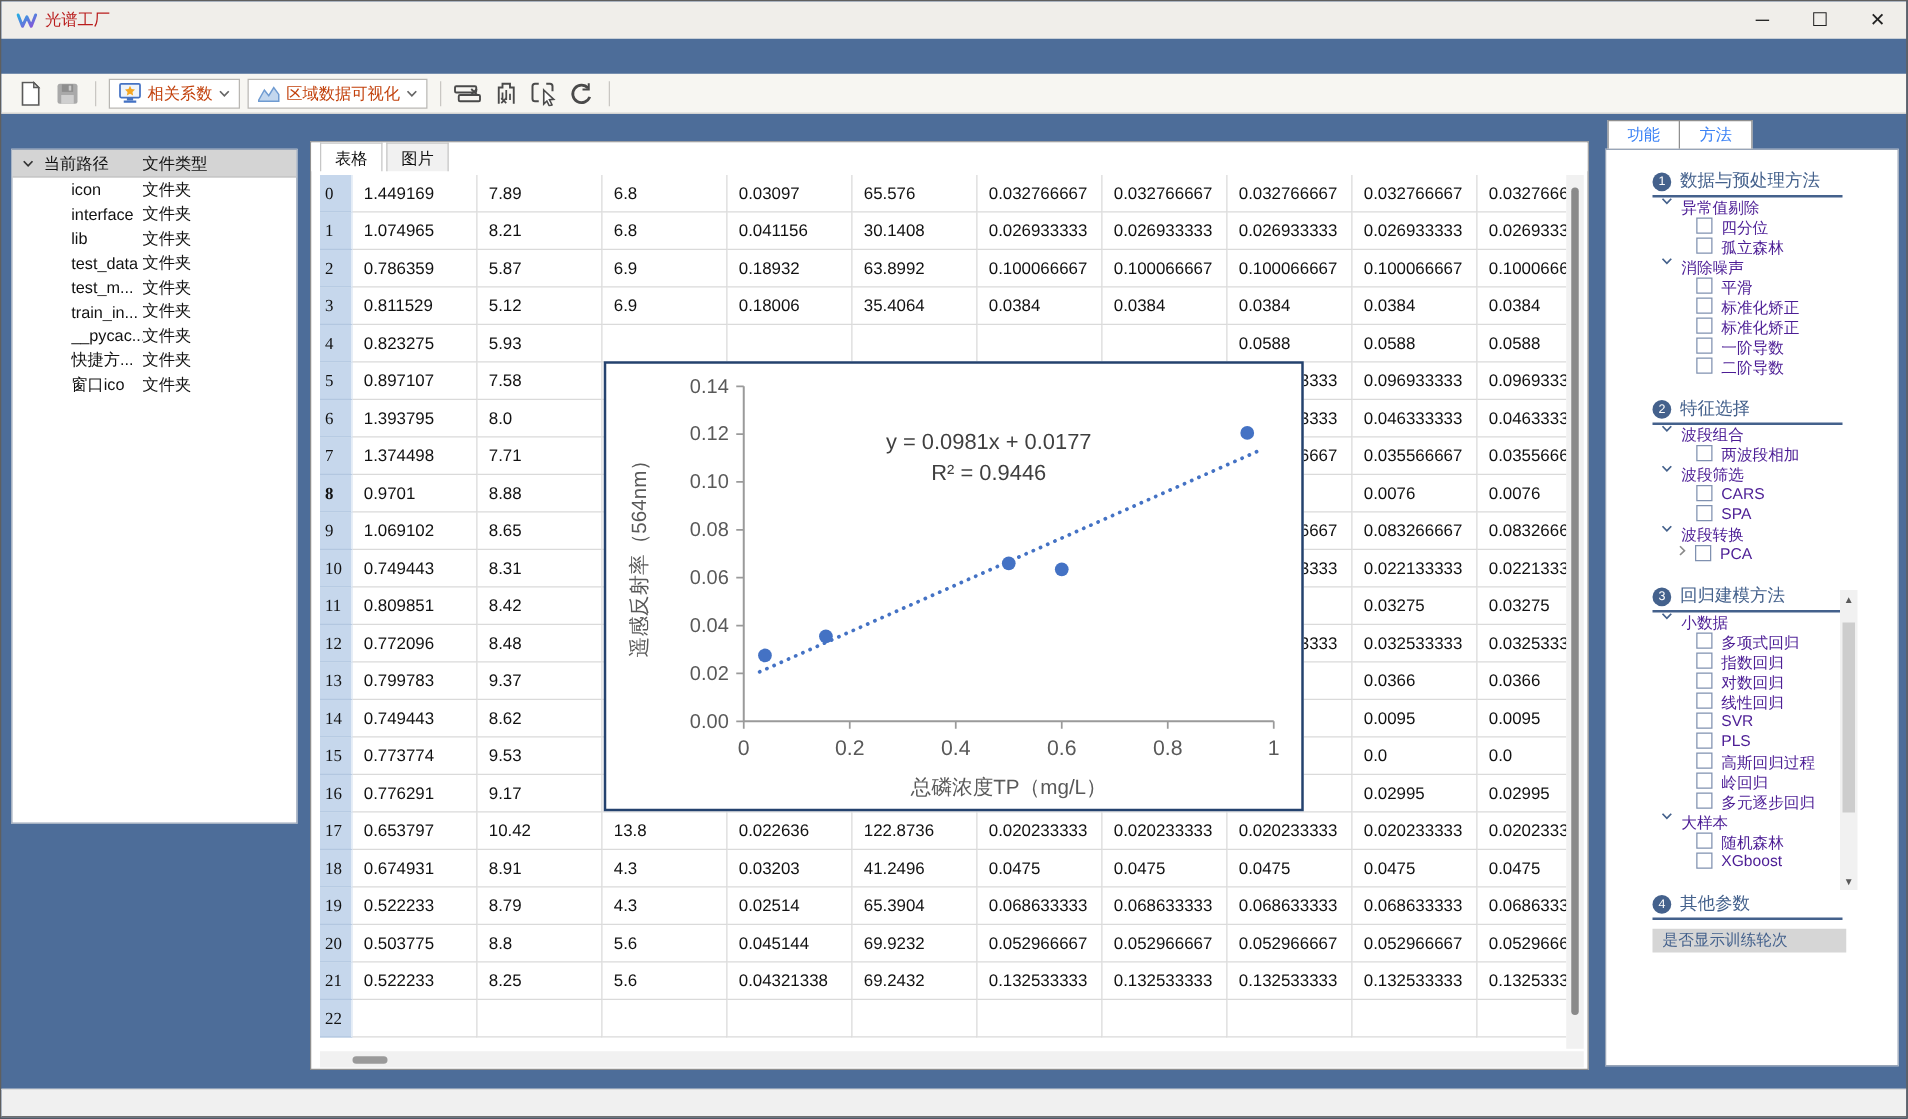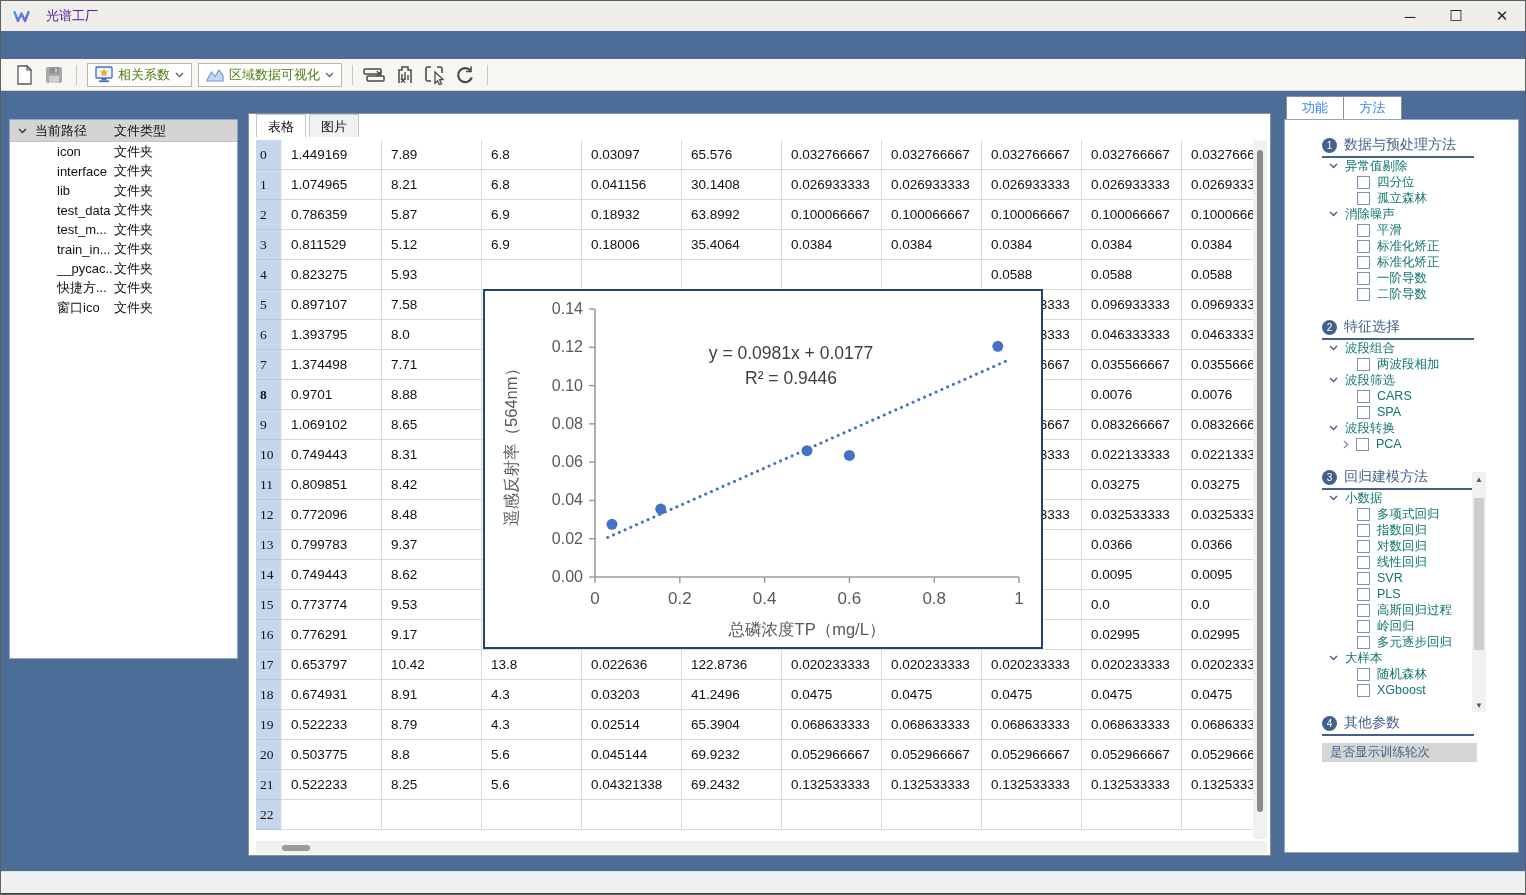--- a/index.html
+++ b/index.html
@@ -5,31 +5,31 @@
   * { box-sizing: border-box; margin: 0; padding: 0; }
   html,body { background:#2b2b2b; }
   .win {
     position:relative; width:1526px; height:895px; background:#4d6d99;
     font-family:"Liberation Sans", sans-serif; overflow:hidden;
     border:1px solid #5f5f5f;
   }
   
   .titlebar { position:absolute; left:0; top:0; width:100%; height:30px; background:#f0eeea; display:flex; align-items:center; }
   .app-logo { margin-left:12px; display:flex; }
-  .title-text { margin-left:16px; font-size:13px; color:#4c1d95; }
+  .title-text { margin-left:6px; font-size:13px; color:#b91c1c; }
   .win-controls { margin-left:auto; display:flex; height:100%; }
   .win-btn { width:46px; height:100%; display:flex; align-items:center; justify-content:center; font-size:15px; color:#222; }
   
   .menubar { position:absolute; left:0; top:30px; width:100%; height:28px; background:#f7f6f2; display:flex; align-items:center; padding-left:8px; }
   .menu-item { font-size:13px; color:#111; padding:4px 11px; }
   
   .toolbar { position:absolute; left:0; top:58px; width:100%; height:32px; background:#f7f6f2; border-bottom:1px solid #d6d4d0; display:flex; align-items:center; padding-left:8px; }
   .tb-icon { width:26px; height:26px; display:flex; align-items:center; justify-content:center; margin:0 2px; }
   .tb-sep { width:1px; height:20px; background:#c9c7c3; margin:0 7px; }
-  .tb-dropdown { height:24px; background:#fff; border:1px solid #b9b7b3; display:flex; align-items:center; padding:0 7px; gap:5px; font-size:13px; color:#4d7c0f; margin:0 3px; }
+  .tb-dropdown { height:24px; background:#fff; border:1px solid #b9b7b3; display:flex; align-items:center; padding:0 7px; gap:5px; font-size:13px; color:#c2410c; margin:0 3px; }
   
   .bottom-strip { position:absolute; left:0; bottom:0; width:100%; height:23px; background:#f0f0f0; border-top:1px solid #dddddd; border-bottom:1px solid #444; }
   
   .left-panel { position:absolute; left:8px; top:118px; width:229px; height:540px; background:#fff; border:1px solid #98a5b8; }
   .tree-header { display:flex; align-items:center; height:22px; background:#d4d4d4; font-size:13px; color:#111; border-bottom:1px solid #c2c2c2; }
   .tree-header .hdr-path { margin-left:8px; width:96px; display:flex; align-items:center; gap:8px; }
   .tree-row { display:flex; align-items:center; height:19.5px; font-size:13px; color:#111; }
   .tree-name { margin-left:47px; width:57px; overflow:hidden; white-space:nowrap; }
   .tree-type { margin-left:0; }
   
@@ -56,21 +56,21 @@
   
   .right-tabs { position:absolute; left:1285px; top:95px; display:flex; height:24px; }
   .rtab { width:58px; background:#fff; border:1px solid #8f8f8f; display:flex; align-items:center; justify-content:center; font-size:13px; color:#3b82f6; }
   .rtab + .rtab { border-left:none; }
   .right-panel { position:absolute; left:1283px; top:118px; width:235px; height:734px; background:#fff; border:1px solid #98a5b8; overflow:hidden; }
   #methods { position:relative; width:100%; height:100%; }
   .sec { margin-top:14px; }
   .sec-head { margin-left:37px; width:152px; height:24px; display:flex; align-items:center; gap:7px; border-bottom:2px solid #44618c; }
   .num-circle { width:15px; height:15px; min-width:15px; border-radius:50%; background:#44618c; color:#fff; font-size:10px; display:flex; align-items:center; justify-content:center; }
   .sec-title { font-size:14px; color:#44618c; }
-  .row { height:16px; display:flex; align-items:center; gap:7px; font-size:12.5px; color:#0f766e; }
+  .row { height:16px; display:flex; gap:7px; font-size:12.5px; color:#4c1d95; }
   .grp { margin-left:44px; }
   .chk-row { margin-left:72px; }
   .chk { width:13px; height:13px; min-width:13px; border:1px solid #8091b0; background:#fff; }
   .param-btn { margin-left:37px; margin-top:7px; width:155px; height:19px; background:#d6d6d6; color:#44618c; font-size:12.5px; display:flex; align-items:center; padding-left:8px; }
   .rp-scroll { position:absolute; left:187px; top:352px; width:14px; height:240px; background:#f1f1f1; }
   .rp-arrow { position:absolute; left:0; width:14px; height:14px; display:flex; align-items:center; justify-content:center; color:#5a5a5a; font-size:8px; }
   .rp-arrow.up { top:0; } .rp-arrow.down { bottom:0; }
   .rp-thumb { position:absolute; left:2px; top:26px; width:10px; height:152px; background:#cdcdcd; }
 </style>
 </head>

